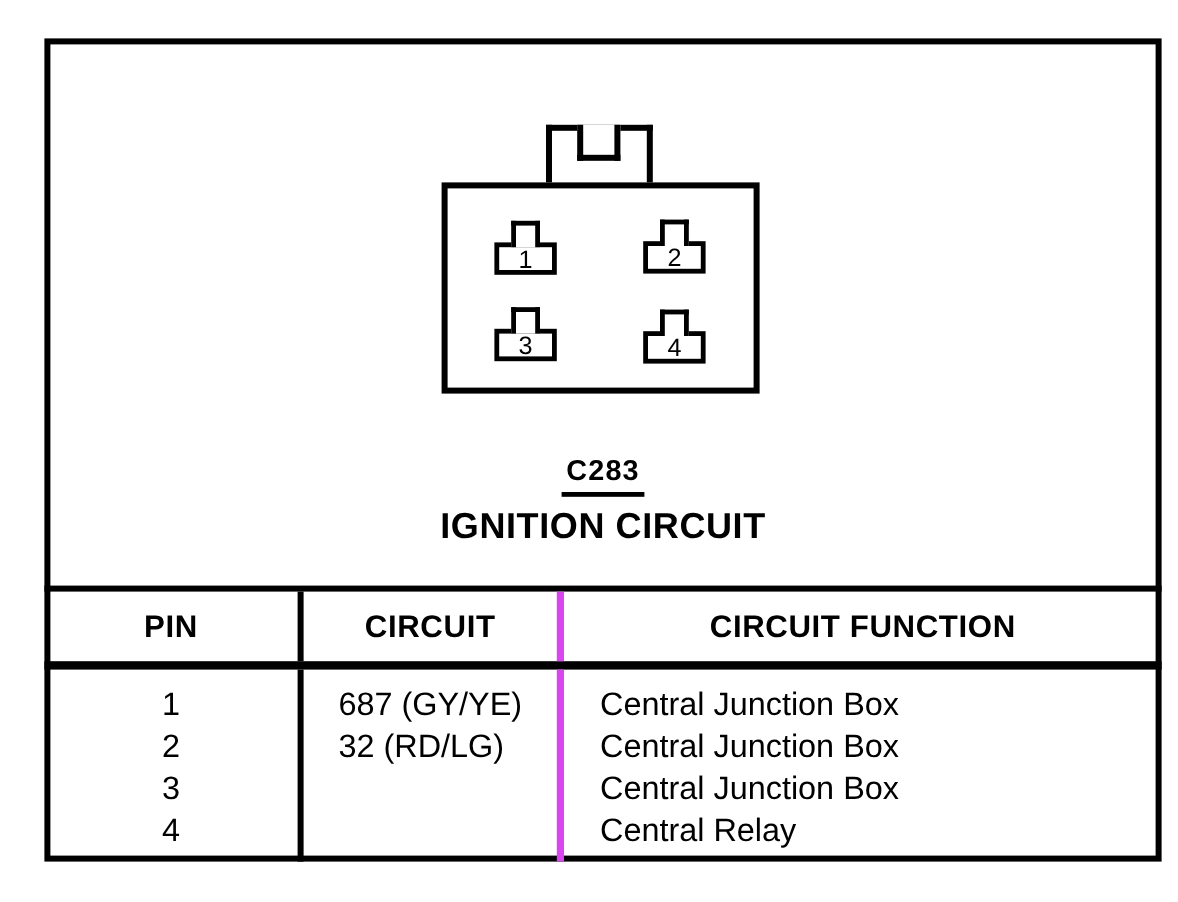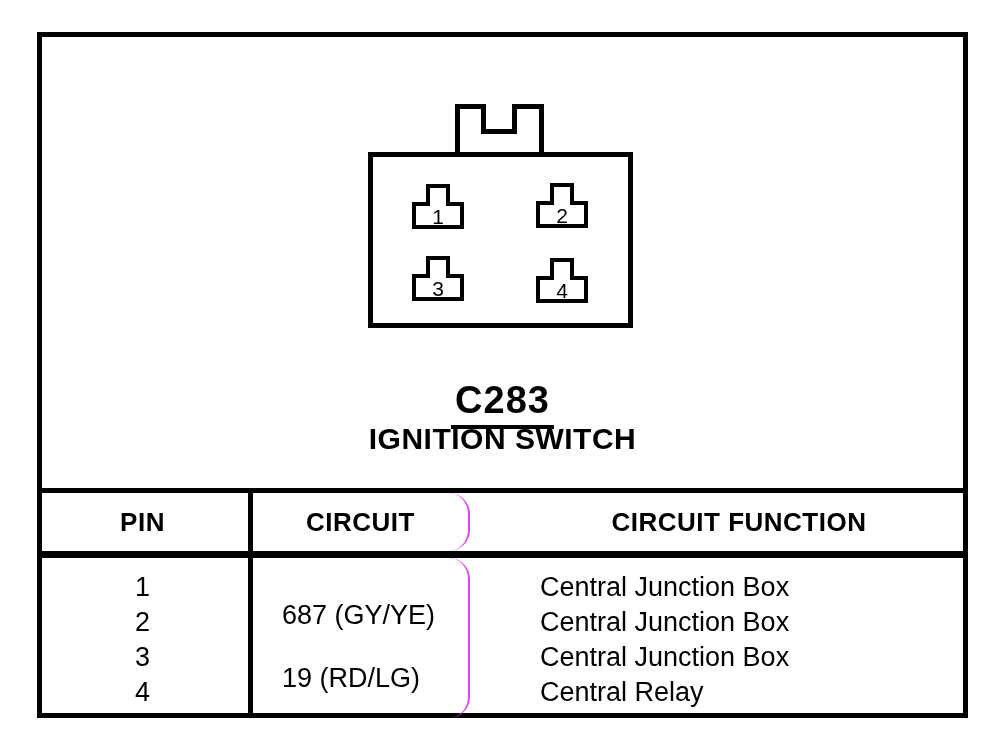--- a/index.html
+++ b/index.html
@@ -49,21 +49,21 @@
     font-size: 21px; line-height: 1; padding-top: 1px;
   }
   .pin1 { left: 412px; top: 184px; }
   .pin2 { left: 536px; top: 183px; }
   .pin3 { left: 412px; top: 256px; }
   .pin4 { left: 536px; top: 258px; }
 
   
   .connector-id {
     left: 37px; top: 379px; width: 931px;
-    text-align: center; font-size: 38px; font-weight: bold; letter-spacing: 1px;
+    text-align: center; font-size: 24px; font-weight: bold; letter-spacing: 1px;
   }
   .connector-id span {
     display: inline-block; border-bottom: 4px solid #000; padding: 0 4px 3px 4px;
   }
   .connector-name {
     left: 37px; top: 422px; width: 931px;
     text-align: center; font-size: 30px; font-weight: bold; letter-spacing: 0.5px;
   }
 
   
@@ -72,26 +72,26 @@
     border-top: 5px solid #000;
     display: flex; flex-direction: column;
   }
   .pt-head { display: flex; height: 65px; border-bottom: 7px solid #000; }
   .pt-head > div {
     display: flex; align-items: center; justify-content: center;
     font-weight: bold; font-size: 26px; letter-spacing: 0.5px;
   }
   .pt-body { flex: 1; display: flex; }
   .col-pin      { width: 216px; border-right: 5px solid #000; }
-  .col-circuit  { width: 217px; border-right: 2px solid #d946ef; border-radius: 21px; }
-  .col-function { flex: 1; padding-left: 40px; }
+  .col-circuit  { width: 217px; border-right: 6px solid #d946ef; }
+  .col-function { flex: 1; }
   .pt-col { padding-top: 12px; font-size: 27px; }
   .pt-col .cell { height: 35px; line-height: 35px; white-space: nowrap; }
   .pt-col.col-pin .cell { text-align: center; }
-  .pt-col.col-circuit .cell { padding-left: 29px; margin-top: 28px; }
+  .pt-col.col-circuit .cell { padding-left: 29px; }
   .pt-col.col-function .cell { padding-left: 30px; }
 </style>
 </head>
 <body>
 
 <div class="page">
 
   <div class="abs frame"></div>
 
   <div class="abs connector-tab"></div>
@@ -115,38 +115,38 @@
   </div>
   <div class="pin pin4">
     <div class="base"></div>
     <div class="stem"></div>
     <div class="lbl">4</div>
   </div>
 
   <div class="abs connector-id">
     <span>C283</span>
   </div>
-  <div class="abs connector-name">IGNITION SWITCH</div>
+  <div class="abs connector-name">IGNITION CIRCUIT</div>
 
   <div class="abs pin-table">
     <div class="pt-head">
       <div class="col-pin">PIN</div>
       <div class="col-circuit">CIRCUIT</div>
       <div class="col-function">CIRCUIT FUNCTION</div>
     </div>
     <div class="pt-body">
       <div class="pt-col col-pin">
         <div class="cell">1</div>
         <div class="cell">2</div>
         <div class="cell">3</div>
         <div class="cell">4</div>
       </div>
       <div class="pt-col col-circuit">
         <div class="cell">687 (GY/YE)</div>
-        <div class="cell">19 (RD/LG)</div>
+        <div class="cell">32 (RD/LG)</div>
       </div>
       <div class="pt-col col-function">
         <div class="cell">Central Junction Box</div>
         <div class="cell">Central Junction Box</div>
         <div class="cell">Central Junction Box</div>
         <div class="cell">Central Relay</div>
       </div>
     </div>
   </div>
 

